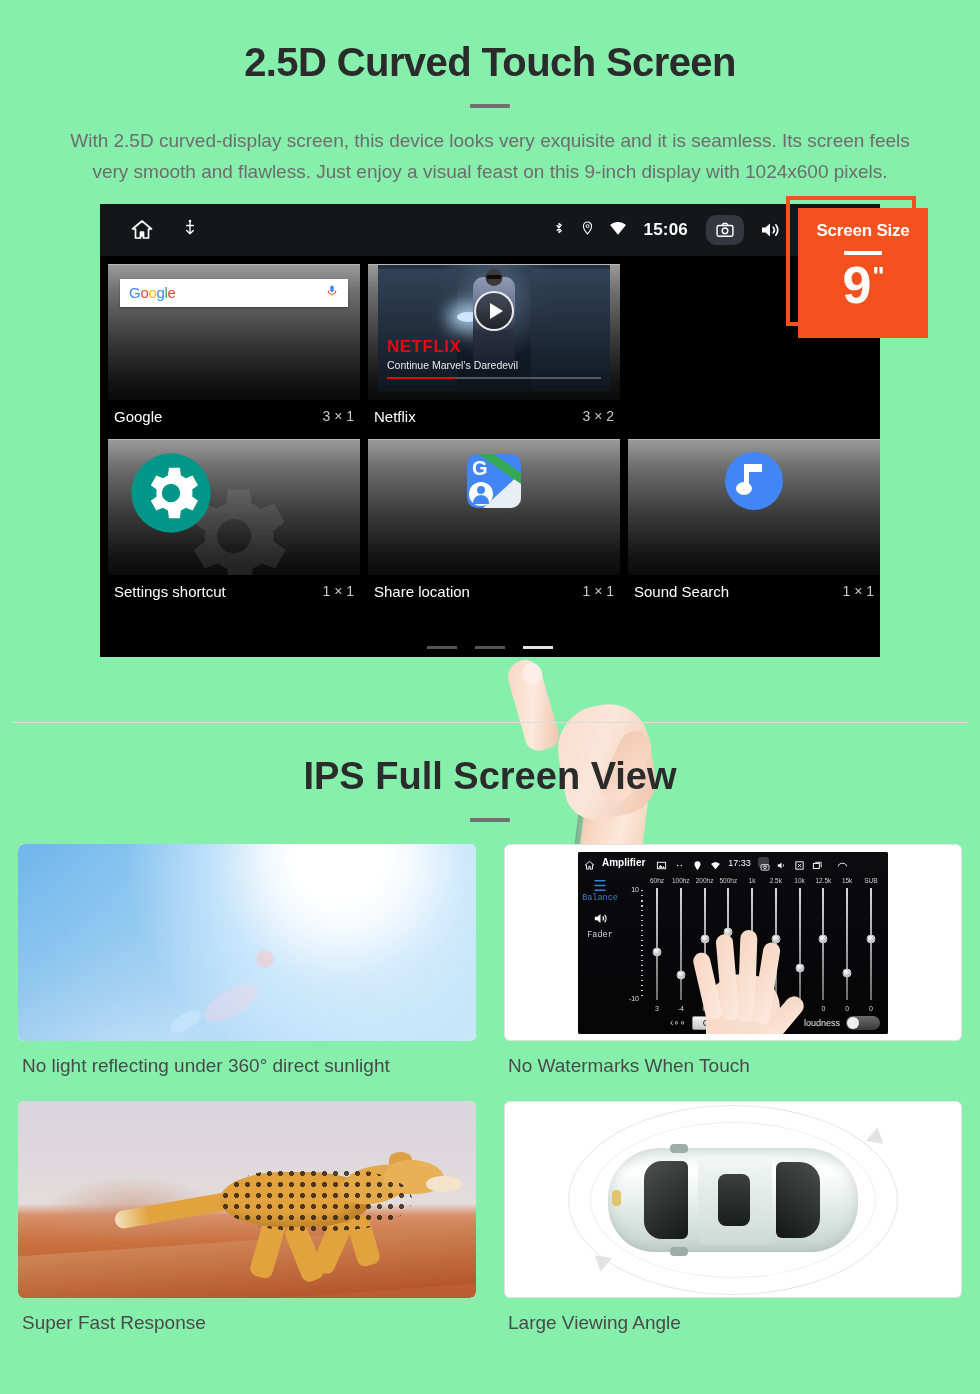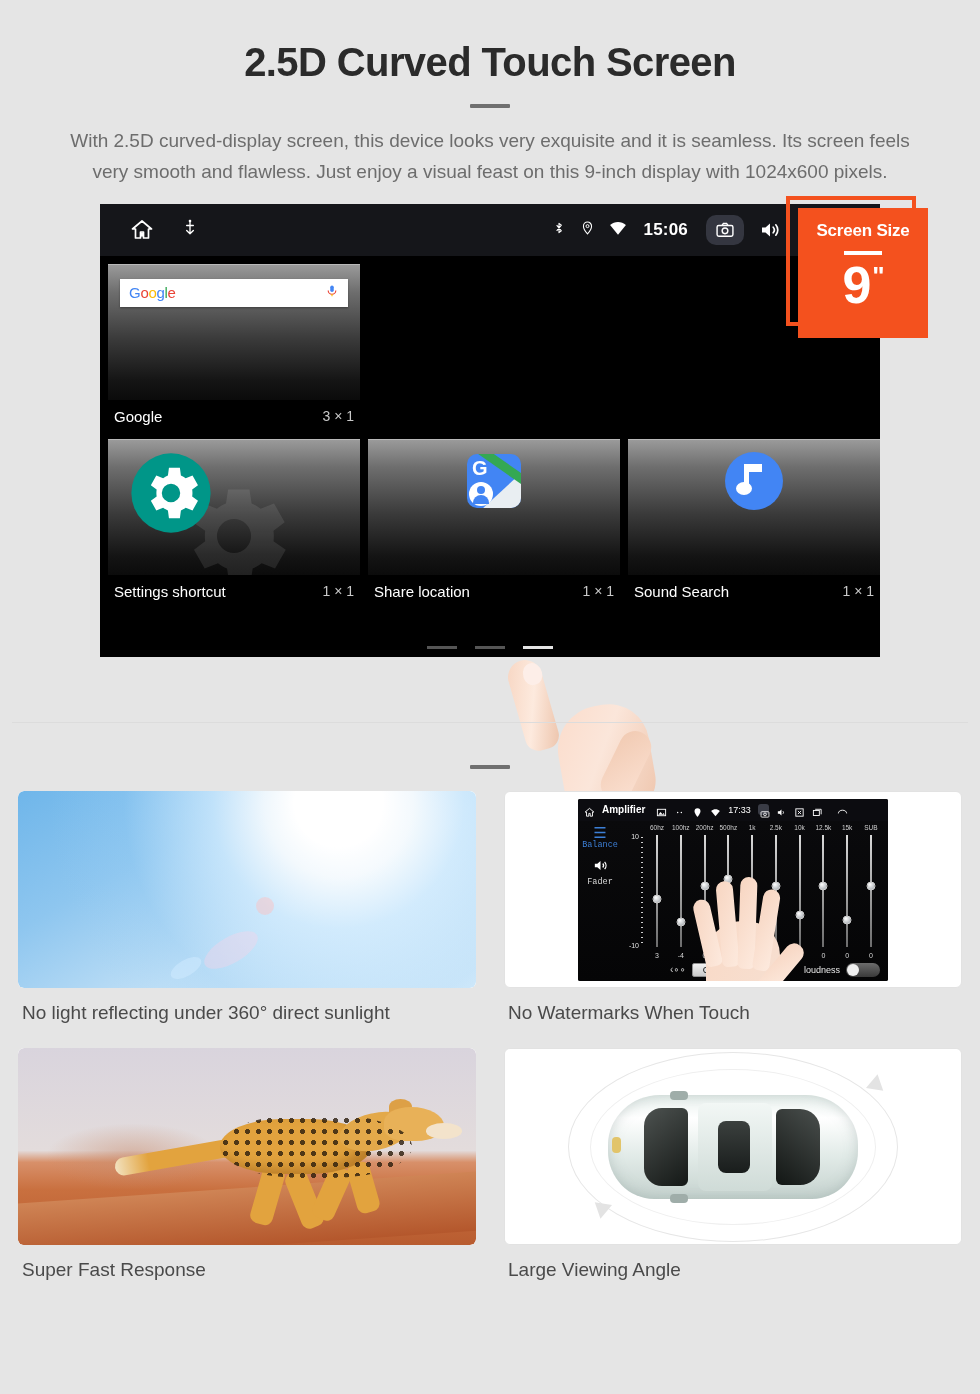--- a/index.html
+++ b/index.html
@@ -4,21 +4,21 @@
 <title>2.5D Curved Touch Screen</title>
 <style>
   * { box-sizing: border-box; }
   html, body {
     margin: 0; padding: 0;
     width: 980px; height: 1394px;
     background: #ffffff;
     font-family: "Liberation Sans", sans-serif;
     overflow: hidden;
   }
-  .page { position: relative; width: 980px; height: 1394px; background:#e5e5e5; }
+  .page { position: relative; width: 980px; height: 1394px; background:#86efac; }
 
   
   .sec1-title {
     text-align:center;
     font-size: 40px;
     font-weight: 800;
     color: #2b2b2b;
     letter-spacing: -0.6px;
     margin: 0;
     padding-top: 40px;
@@ -448,20 +448,41 @@
                     </svg>
                 </span>
               </div>
             </div>
             <div class="wlabel">
               <span>Google</span>
               <span class="size">3 × 1</span>
             </div>
           </div>
 
+          <div class="wcell c3">
+            <div class="wtile">
+              <div class="nflx">
+                <div class="street-l"></div>
+                  <div class="street-r"></div>
+                <div class="glow"></div>
+                <div class="figure"></div>
+                  <div class="head"></div>
+                <div class="play"></div>
+                <div class="nf-word">NETFLIX</div>
+                <div class="nf-sub">Continue Marvel's Daredevil</div>
+                <div class="nf-bar">
+                    <span></span>
+                  </div>
+              </div>
+            </div>
+            <div class="wlabel">
+              <span>Netflix</span>
+              <span class="size">3 × 2</span>
+            </div>
+          </div>
 
         </div>
 
         <div class="wrow">
 
           <div class="wcell c3">
             <div class="wtile">
               <span class="gear-ghost">
                 <svg width="128" height="128" viewBox="0 0 24 24">
                     <path fill="#fff" d="M19.4 13a7.6 7.6 0 000-2l2.1-1.6-2-3.5-2.5 1a7.6 7.6 0 00-1.7-1l-.4-2.6h-4l-.4 2.6c-.6.25-1.2.6-1.7 1l-2.5-1-2 3.5L6.6 11a7.6 7.6 0 000 2l-2.1 1.6 2 3.5 2.5-1c.5.4 1.1.75 1.7 1l.4 2.6h4l.4-2.6c.6-.25 1.2-.6 1.7-1l2.5 1 2-3.5zM12 15.2A3.2 3.2 0 1115.2 12 3.2 3.2 0 0112 15.2z"></path>
@@ -531,20 +552,21 @@
   <div class="badge-outline"></div>
   <div class="badge">
     <div class="b-title">Screen Size</div>
     <div class="b-rule"></div>
     <div class="b-val"><span>9</span><sup>"</sup></div>
   </div>
 
   <div class="divider"></div>
 
   <div class="sec2">
+    <h2 class="sec2-title">IPS Full Screen View</h2>
     <div class="title-rule"></div>
 
     <div class="grid2">
 
       <div class="cell">
         <div class="card bleed">
           <div class="sunlight">
             <span class="flare1"></span>
               <span class="flare2"></span>
               <span class="flare3"></span>

